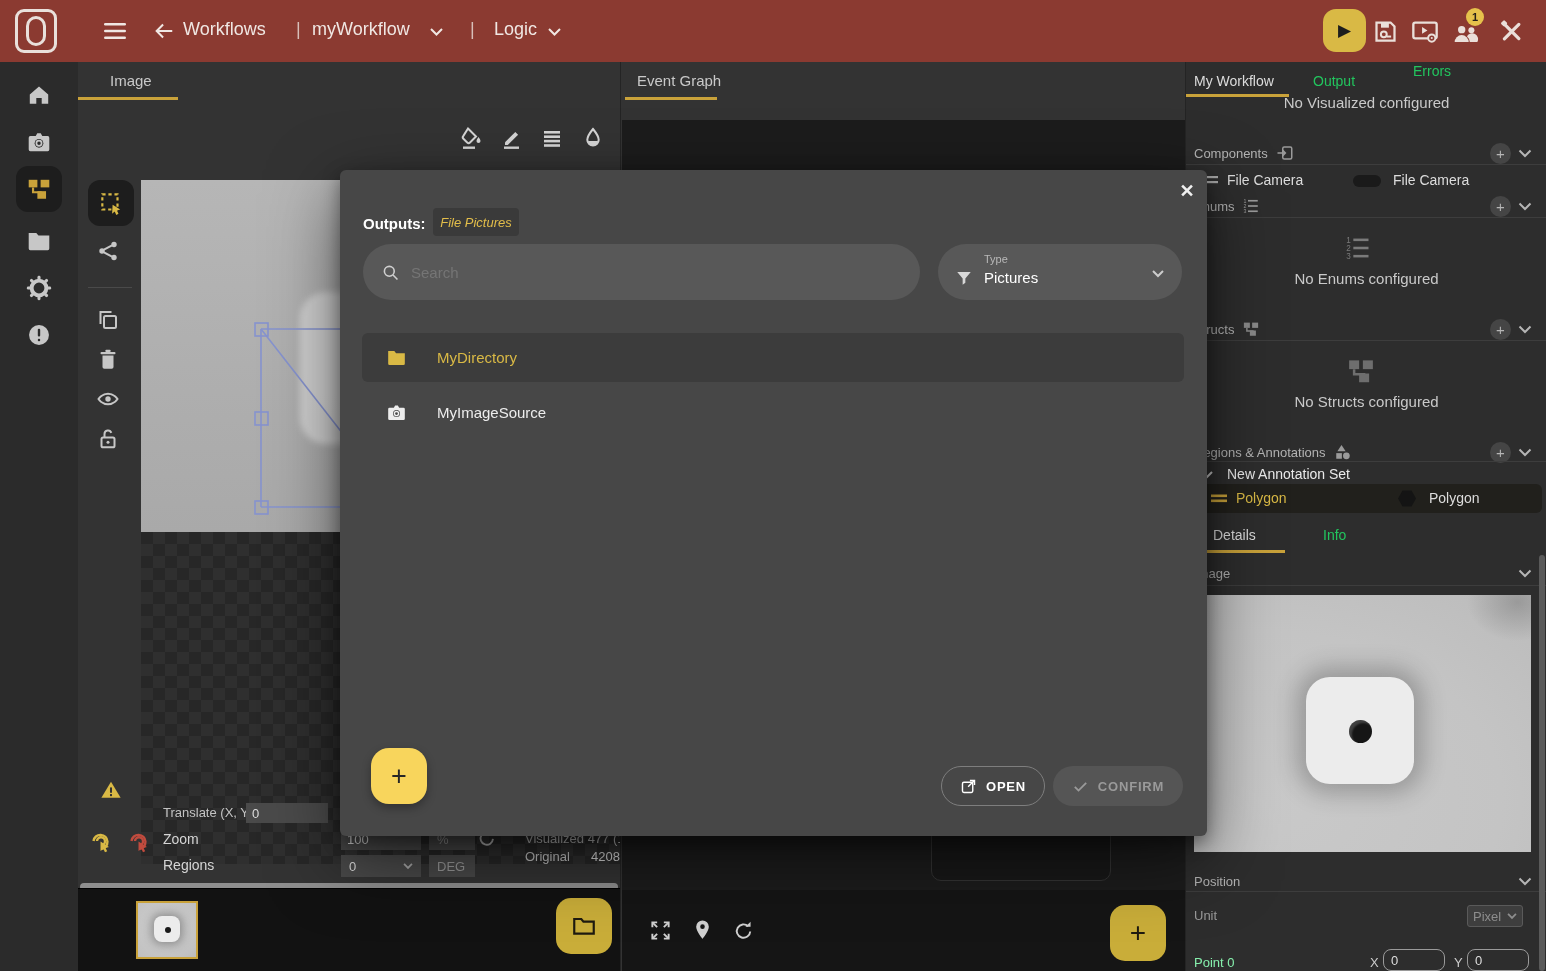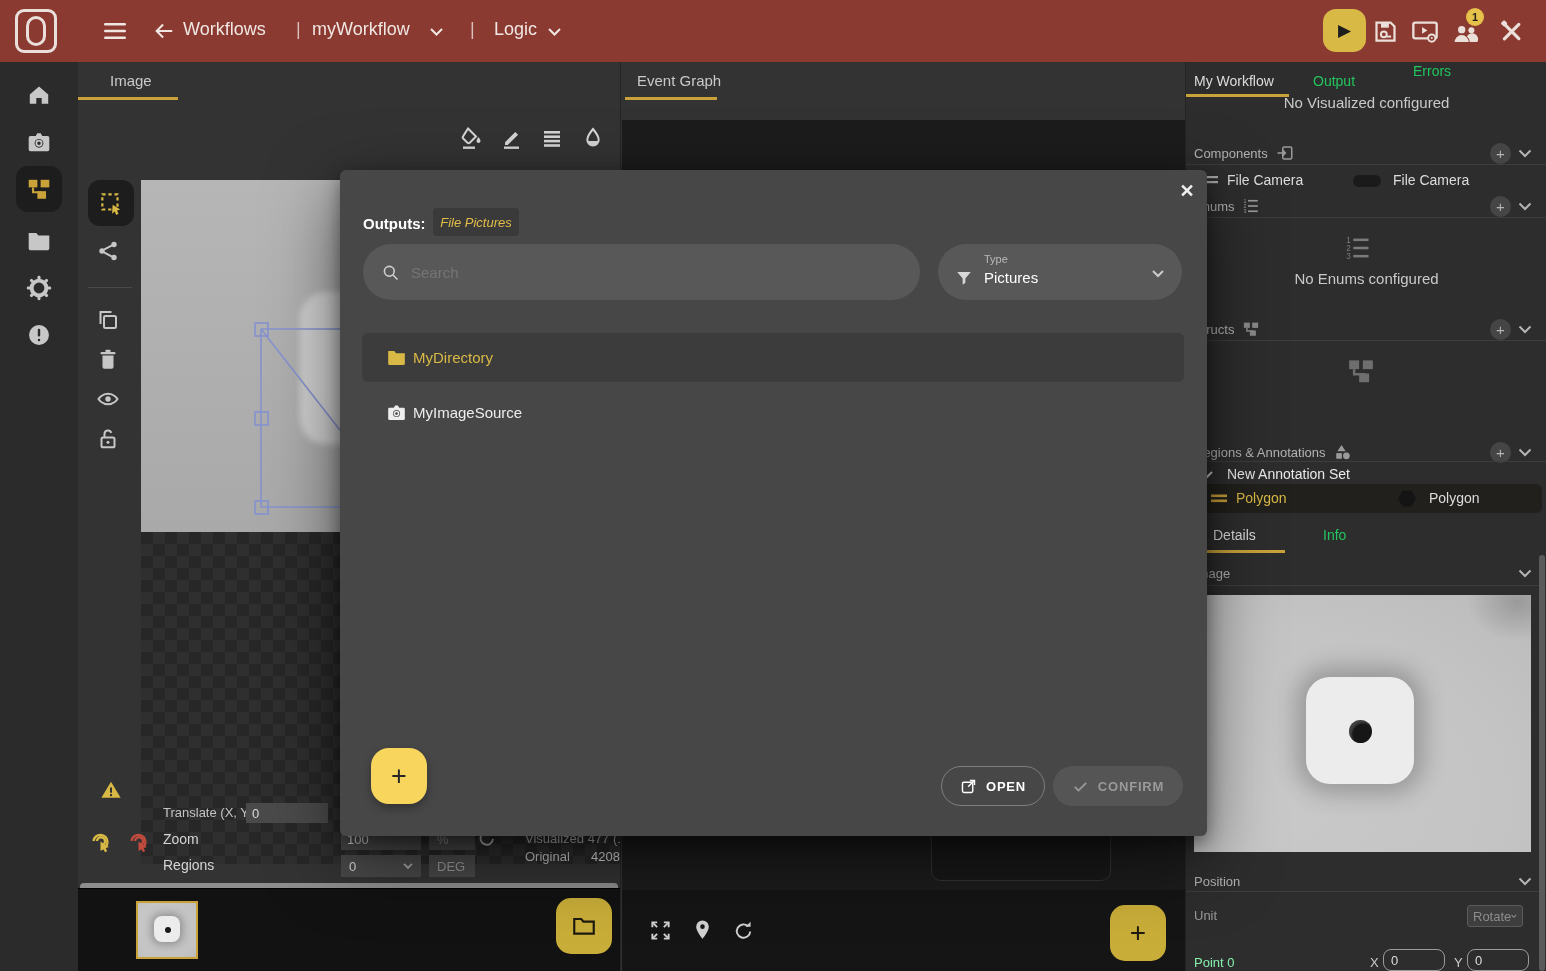--- a/index.html
+++ b/index.html
@@ -73,21 +73,21 @@
                     box-shadow:0 0 22px 10px rgba(40,40,40,0.28); }
   .preview-dot { position:absolute; width:23px; height:23px; border-radius:50%; background:#161616;
                  box-shadow:inset 3px 3px 2px rgba(255,255,255,0.18); }
 
   
   .modal { left:340px; top:170px; width:867px; height:666px; background:#474747; border-radius:6px; z-index:50;
            box-shadow:0 22px 70px rgba(0,0,0,0.55), 0 6px 18px rgba(0,0,0,0.4); }
   .chip { background:#3A3A3A; border-radius:4px; color:#E3BE4A; font-style:italic; font-size:13px;
           display:flex; align-items:center; justify-content:center; }
   .pill { background:#585858; border-radius:28px; }
-  .modal-row { border-radius:6px; display:flex; align-items:center; gap:6px; padding-left:24px; }
+  .modal-row { border-radius:6px; display:flex; align-items:center; gap:30px; padding-left:24px; }
   .btn-outline { border:1.5px solid #7e7e7e; border-radius:21px; background:transparent; color:#ffffff;
                  display:flex; align-items:center; justify-content:center; gap:9px;
                  font-size:13px; font-weight:bold; letter-spacing:0.8px; cursor:pointer; }
   .btn-disabled { border:none; border-radius:21px; background:#555555; color:#9a9a9a;
                   display:flex; align-items:center; justify-content:center; gap:9px;
                   font-size:13px; font-weight:bold; letter-spacing:0.8px; }
 </style>
 </head>
 <body>
 
@@ -374,20 +374,21 @@
     <div class="divline" style="top:278px;"></div>
 
     <div class="abs ico" style="left:160px;top:294px;">
       <svg width="30" height="30" viewBox="0 0 24 24" fill="#6e6e6e">
           <rect x="2.5" y="3.5" width="8" height="7"></rect>
           <rect x="13.5" y="3.5" width="8" height="7"></rect>
           <rect x="10.5" y="14" width="8" height="7"></rect>
           <path d="M6.5 10.5v4h8v-1" fill="none" stroke="#6e6e6e" stroke-width="2"></path>
         </svg>
     </div>
+    <div class="abs empty-txt" style="left:0;top:331px;">No Structs configured</div>
 
     <div class="sec-head" style="top:377px;">
       <span class="sec-title">Regions &amp; Annotations</span>
       <svg class="ico" width="18" height="18" viewBox="0 0 24 24" fill="#9a9a9a">
           <path d="M10 2.5 15.5 11h-11z"></path>
           <circle cx="16.5" cy="17" r="4.5"></circle>
           <rect x="3" y="13.5" width="7.5" height="7.5"></rect>
         </svg>
       <div class="plus-circle">
           <span>+</span>
@@ -438,21 +439,21 @@
     <div class="sec-head" style="top:806px;">
       <span class="sec-title">Position</span>
       <svg class="chev" width="14" height="9" viewBox="0 0 14 9">
           <path d="M1.5 1.5 7 7l5.5-5.5" fill="none" stroke="#b5b5b5" stroke-width="2"></path>
         </svg>
     </div>
     <div class="divline" style="top:829px;"></div>
 
     <div class="abs rp-small" style="left:8px;top:846px;color:#9a9a9a;">Unit</div>
     <div class="abs" style="left:281px;top:843px;width:56px;height:22px;background:#3E3E3E;border:1px solid #5a5a5a;border-radius:3px;display:flex;align-items:center;justify-content:space-between;padding:0 5px;">
-      <span style="font-size:13px;color:#8d8d8d;">Rotate</span>
+      <span style="font-size:13px;color:#8d8d8d;">Pixel</span>
       <svg width="10" height="7" viewBox="0 0 11 8">
           <path d="M1 1l4.5 4.6L10 1" fill="none" stroke="#8d8d8d" stroke-width="2"></path>
         </svg>
     </div>
 
     <div class="abs rp-small" style="left:8px;top:893px;">Point 0</div>
     <span class="abs rp-small" style="left:184px;top:893px;color:#cccccc;">X</span>
     <input class="abs mini-input" style="left: 197px; top: 887px; width: 62px; height: 22px;" value="0">
     <span class="abs rp-small" style="left:268px;top:893px;color:#cccccc;">Y</span>
     <input class="abs mini-input" style="left: 281px; top: 887px; width: 62px; height: 22px;" value="0">

